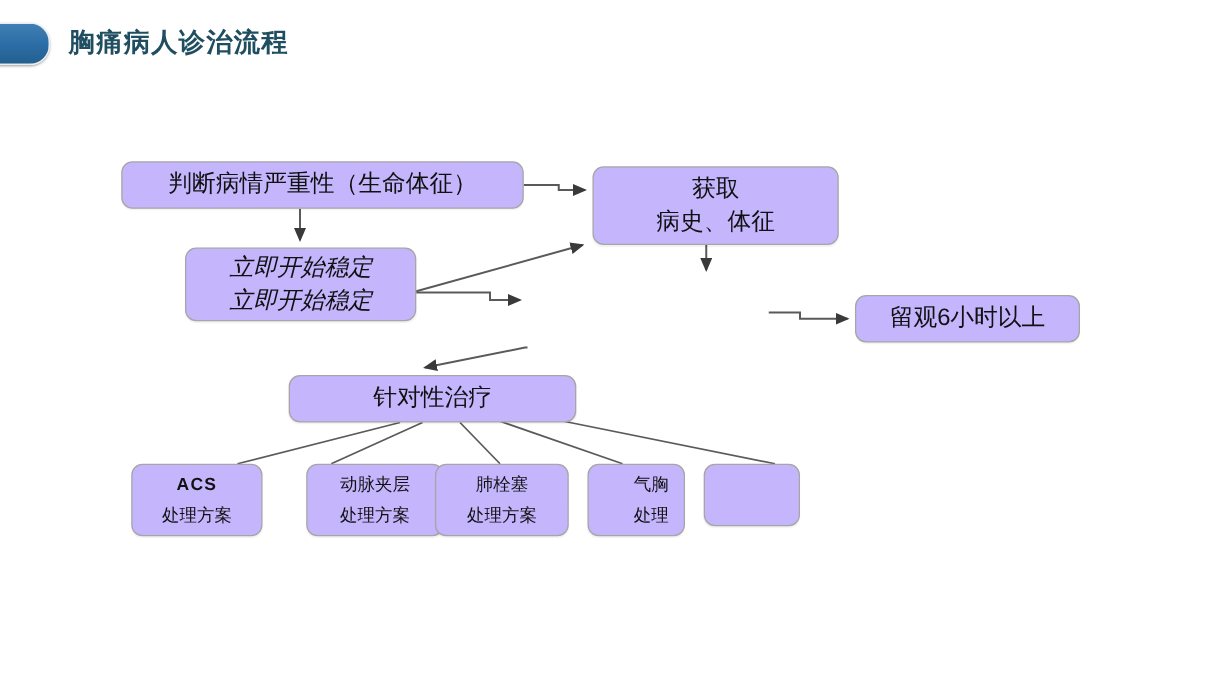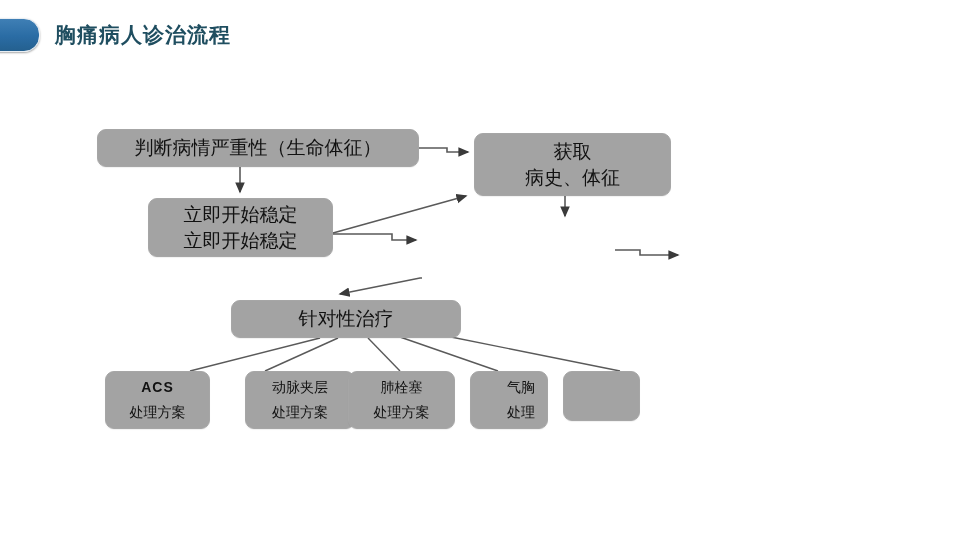--- a/index.html
+++ b/index.html
@@ -55,41 +55,41 @@
     left: 0;
     top: 0;
     width: 966px;
     height: 543px;
     pointer-events: none;
   }
 
   .node {
     position: absolute;
     box-sizing: border-box;
-    background: #a3a3a3;
+    background: #c4b5fd;
     border: 1.6px solid #a6a6a6;
     border-radius: 9px;
     display: flex;
     flex-direction: column;
     align-items: center;
     justify-content: center;
     color: #111111;
     font-size: 19px;
     line-height: 26px;
     text-align: center;
     white-space: nowrap;
     box-shadow: 0 1px 1px rgba(0,0,0,0.06);
     z-index: 2;
   }
   .node.bold-first > .ln:first-child { font-weight: bold; letter-spacing: 1px; }
 
   
   #node-assess       { left: 97px;  top: 129px; width: 322px; height: 38px; font-size: 19px; }
   #node-history      { left: 474px; top: 133px; width: 197px; height: 63px; }
-  #node-stabilize    { left: 148px; top: 198px; width: 185px; height: 59px; }
+  #node-stabilize    { left: 148px; top: 198px; width: 185px; height: 59px; font-style: italic; }
   #node-labtest      { left: 422px; top: 222px; width: 193px; height: 60px; }
   #node-observe      { left: 684px; top: 236px; width: 180px; height: 38px; }
   #node-targeted     { left: 231px; top: 300px; width: 230px; height: 38px; }
 
   #node-acs          { left: 105px; top: 371px; width: 105px; height: 58px; }
   #node-dissection   { left: 221px; top: 371px; width: 110px; height: 58px; margin-left: 24px; }
   #node-embolism     { left: 348px; top: 371px; width: 107px; height: 58px; }
   #node-pneumothorax { left: 470px; top: 371px; width: 78px;  height: 58px; padding-left: 24px; }
   #node-blank        { left: 563px; top: 371px; width: 77px;  height: 50px; }
 
@@ -165,20 +165,23 @@
       <span class="ln">获取</span>
       <span class="ln">病史、体征</span>
     </div>
 
     <div class="node" id="node-stabilize">
       <span class="ln">立即开始稳定</span>
       <span class="ln">立即开始稳定</span>
     </div>
 
 
+    <div class="node" id="node-observe">
+      <span class="ln">留观6小时以上</span>
+    </div>
 
     <div class="node" id="node-targeted">
       <span class="ln">针对性治疗</span>
     </div>
 
     <div class="node small bold-first" id="node-acs">
       <span class="ln">ACS</span>
       <span class="ln">处理方案</span>
     </div>
 

